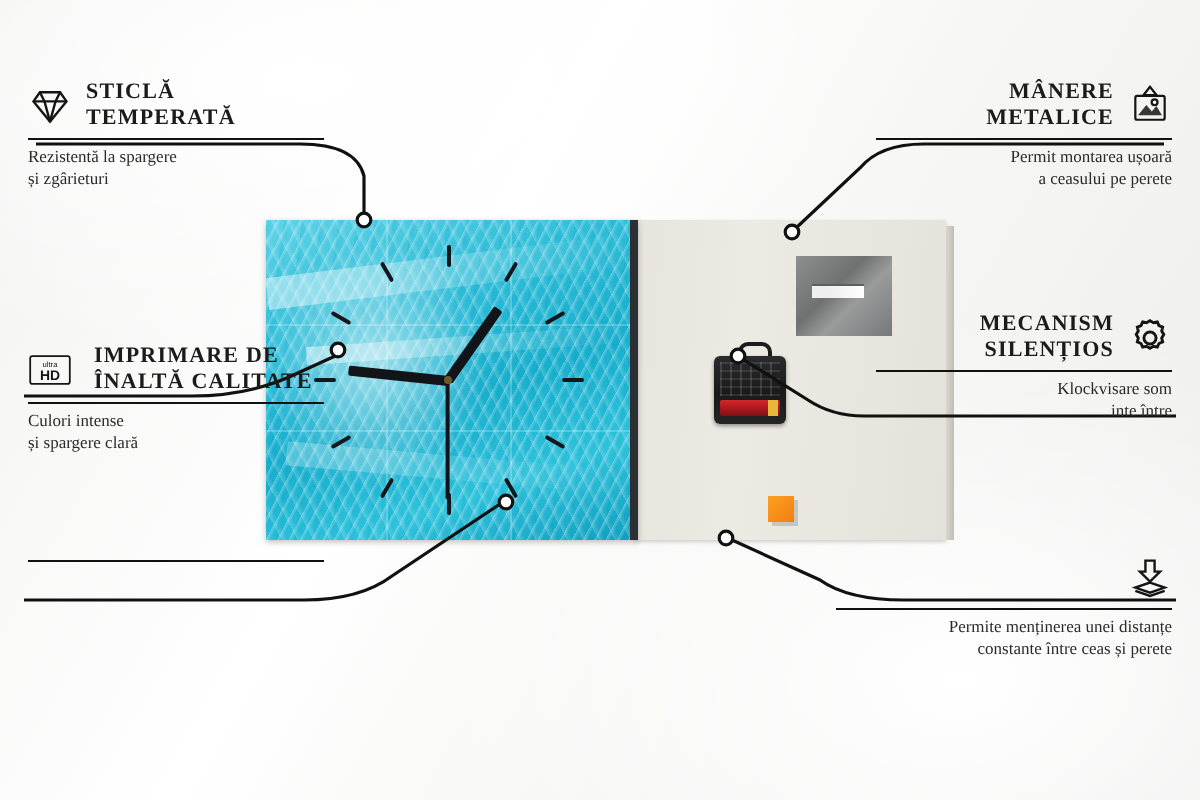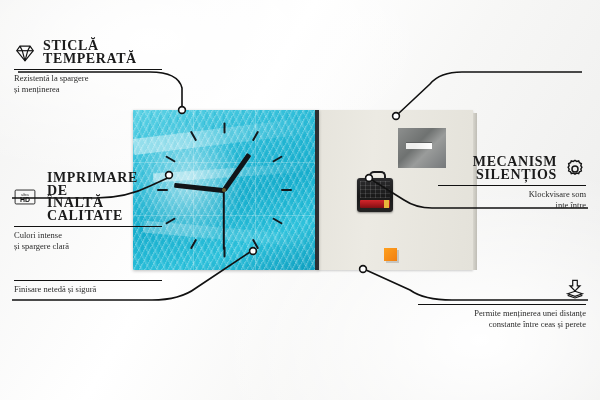--- a/index.html
+++ b/index.html
@@ -89,21 +89,21 @@
   .spacer{
     position:absolute;left:251px;top:138px;width:13px;height:13px;
     background:linear-gradient(135deg,#ffa01e,#f07f12);
     box-shadow:2px 2px 0 rgba(170,170,165,.55);
   }
 
   
   .callout{position:absolute;}
   .co-head{display:flex;align-items:center;gap:7px;}
   .co-title{
-    font-size:14px;line-height:12.5px;letter-spacing:.6px;
+    font-size:11px;line-height:12.5px;letter-spacing:.6px;
     color:#1b1b1b;font-weight:700;text-transform:uppercase;
     white-space:pre-line;
   }
   .co-rule{height:1px;background:#111;margin-top:4px;}
   .co-sub{
     font-size:8.5px;line-height:10.5px;color:#2a2a2a;margin-top:3px;
     white-space:pre-line;
   }
   .left .co-head{justify-content:flex-start;}
   .left .co-title{text-align:left;}
@@ -196,21 +196,21 @@
           <path d="M3 9.5 H21"></path>
             <path d="M6.5 4.5 L9 9.5 L12 20.5"></path>
             <path d="M17.5 4.5 L15 9.5 L12 20.5"></path>
         </svg>
       </span>
       <span class="co-title">STICLĂ
 TEMPERATĂ</span>
     </div>
     <div class="co-rule"></div>
     <div class="co-sub">Rezistentă la spargere
-și menținerea</div>
+și zgârieturi</div>
   </div>
 
   <div class="callout left" style="left:14px;top:172px;width:148px;">
     <div class="co-head">
       <span class="ico" style="width:26px;">
         <svg viewBox="0 0 30 24" width="26" height="22" fill="none" stroke="currentColor" stroke-width="1.2">
           <rect x="1.5" y="2.5" width="27" height="19" rx="1.5"></rect>
           <text x="15" y="10" font-family="Liberation Sans, sans-serif" font-size="5.2" text-anchor="middle" fill="currentColor" stroke="none">ultra</text>
           <text x="15" y="19" font-family="Liberation Sans, sans-serif" font-size="9.5" font-weight="bold" text-anchor="middle" fill="currentColor" stroke="none">HD</text>
         </svg>
@@ -218,23 +218,39 @@
       <span class="co-title">IMPRIMARE DE
 ÎNALTĂ CALITATE</span>
     </div>
     <div class="co-rule"></div>
     <div class="co-sub">Culori intense
 și spargere clară</div>
   </div>
 
   <div class="callout left" style="left:14px;top:276px;width:148px;">
     <div class="co-rule"></div>
-    <div class="co-sub">Finisare netedă și sigură</div>
-  </div>
-
+  </div>
+
+  <div class="callout right" style="left:438px;top:40px;width:148px;">
+    <div class="co-head">
+      <span class="co-title">MÂNERE
+METALICE</span>
+      <span class="ico">
+        <svg viewBox="0 0 24 24" fill="none" stroke="currentColor" stroke-width="1.2">
+          <path d="M12 1.5 L8.5 6 H15.5 Z"></path>
+          <rect x="4" y="6.5" width="16" height="13" rx="1"></rect>
+          <path d="M5.5 17 L10 11.5 L13 15 L15.5 12 L18.5 17 Z" fill="currentColor" stroke="none" opacity=".85"></path>
+          <circle cx="14.5" cy="10" r="1.6"></circle>
+        </svg>
+      </span>
+    </div>
+    <div class="co-rule"></div>
+    <div class="co-sub">Permit montarea ușoară
+a ceasului pe perete</div>
+  </div>
 
   <div class="callout right" style="left:438px;top:156px;width:148px;">
     <div class="co-head">
       <span class="co-title">MECANISM
 SILENȚIOS</span>
       <span class="ico">
         <svg viewBox="0 0 24 24" fill="none" stroke="currentColor" stroke-width="1.6">
           <path d="M12 2.6 l1.9 1.1 2.1-.5 .9 2 2 .9 -.5 2.1 1.1 1.9 -1.1 1.9 .5 2.1 -2 .9 -.9 2 -2.1-.5 -1.9 1.1 -1.9-1.1 -2.1 .5 -.9-2 -2-.9 .5-2.1 -1.1-1.9 1.1-1.9 -.5-2.1 2-.9 .9-2 2.1 .5 Z"></path>
           <circle cx="12" cy="12" r="3.3"></circle>
         </svg>

